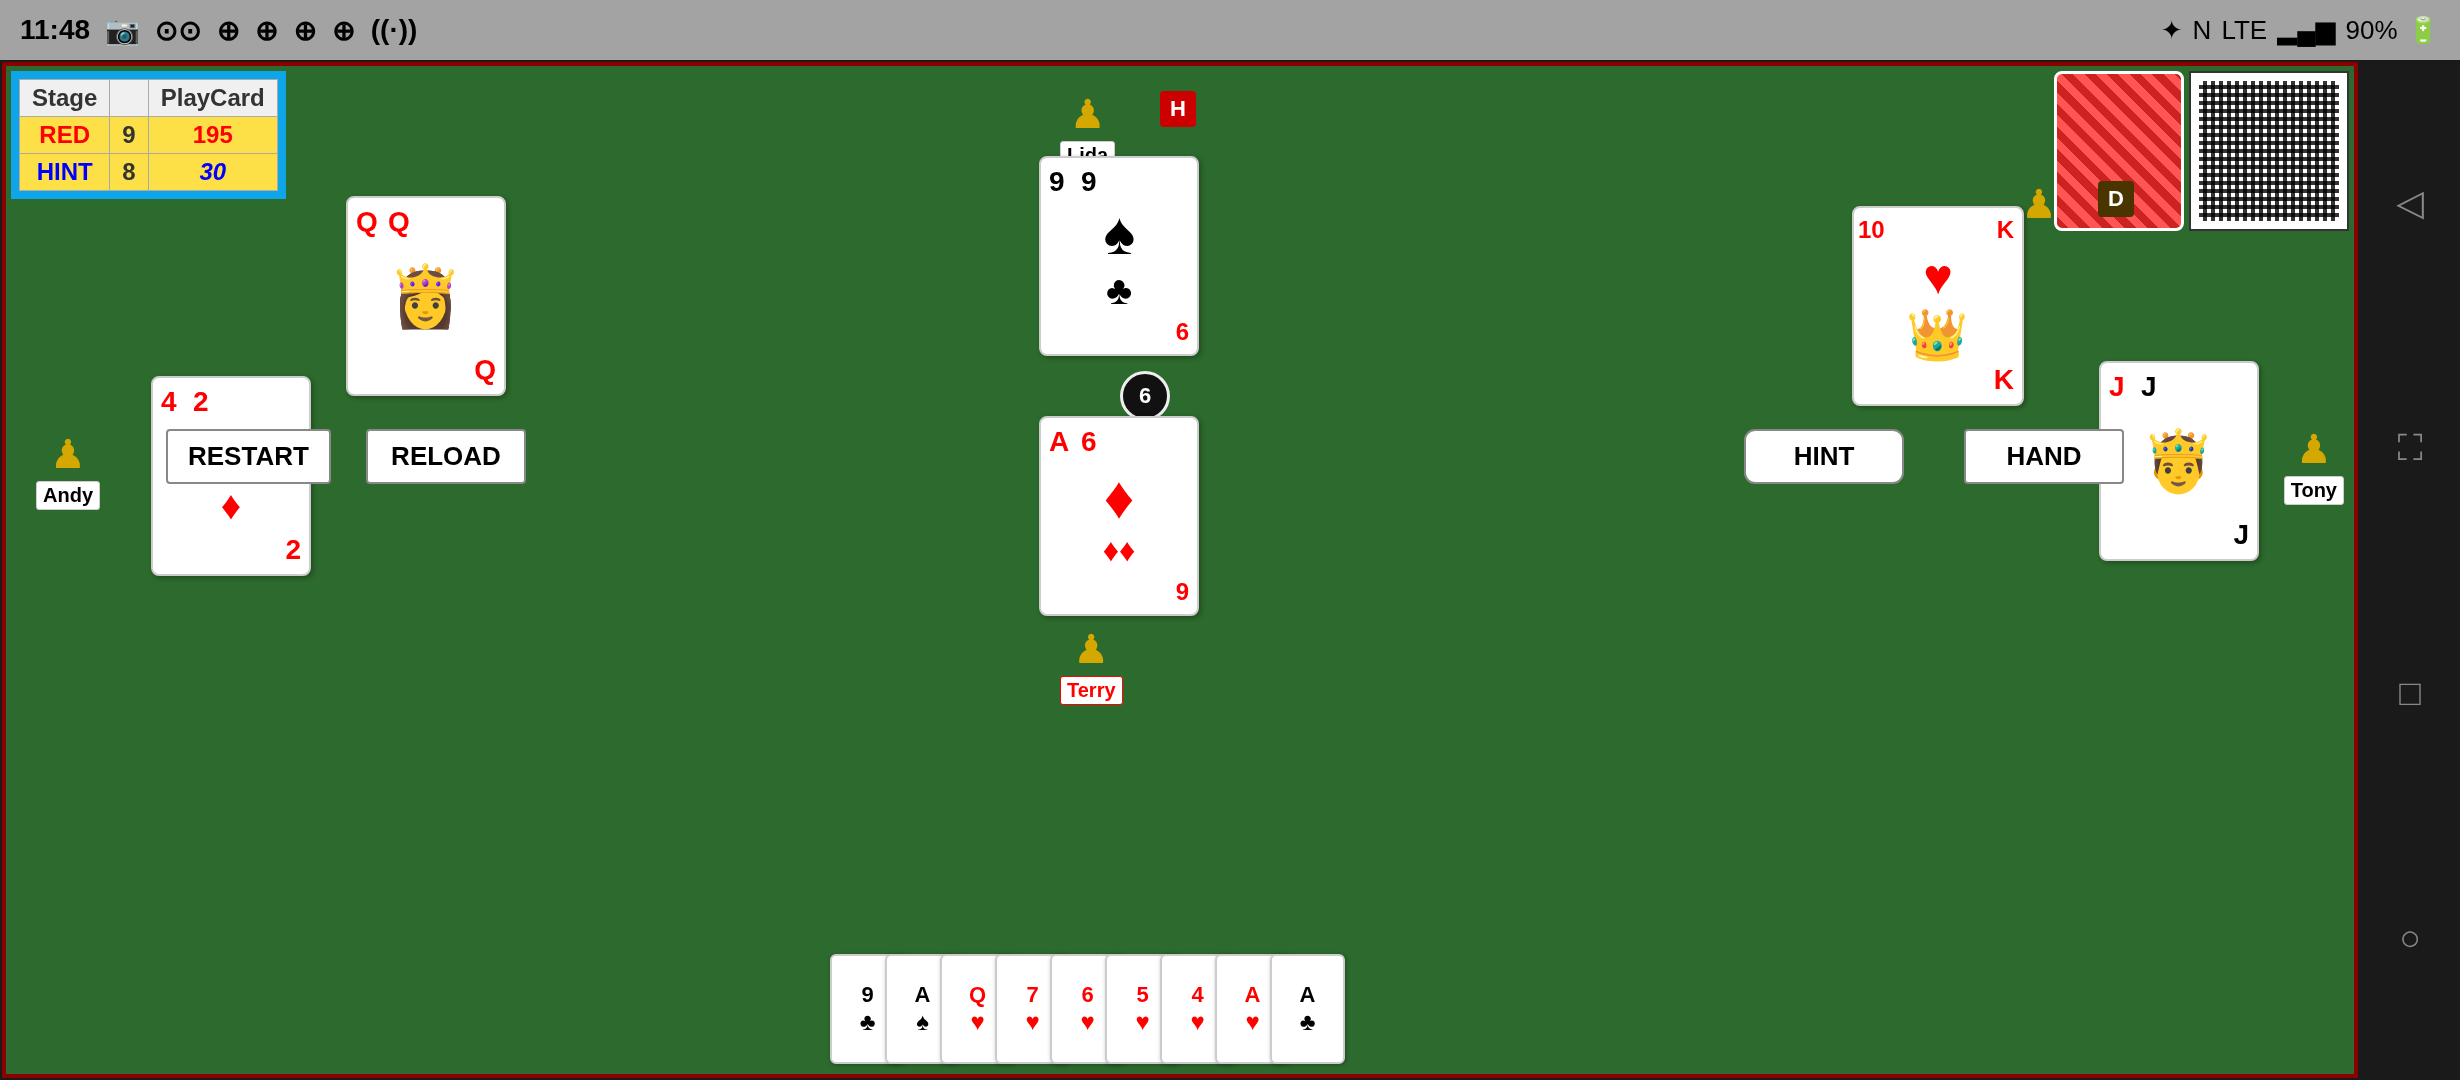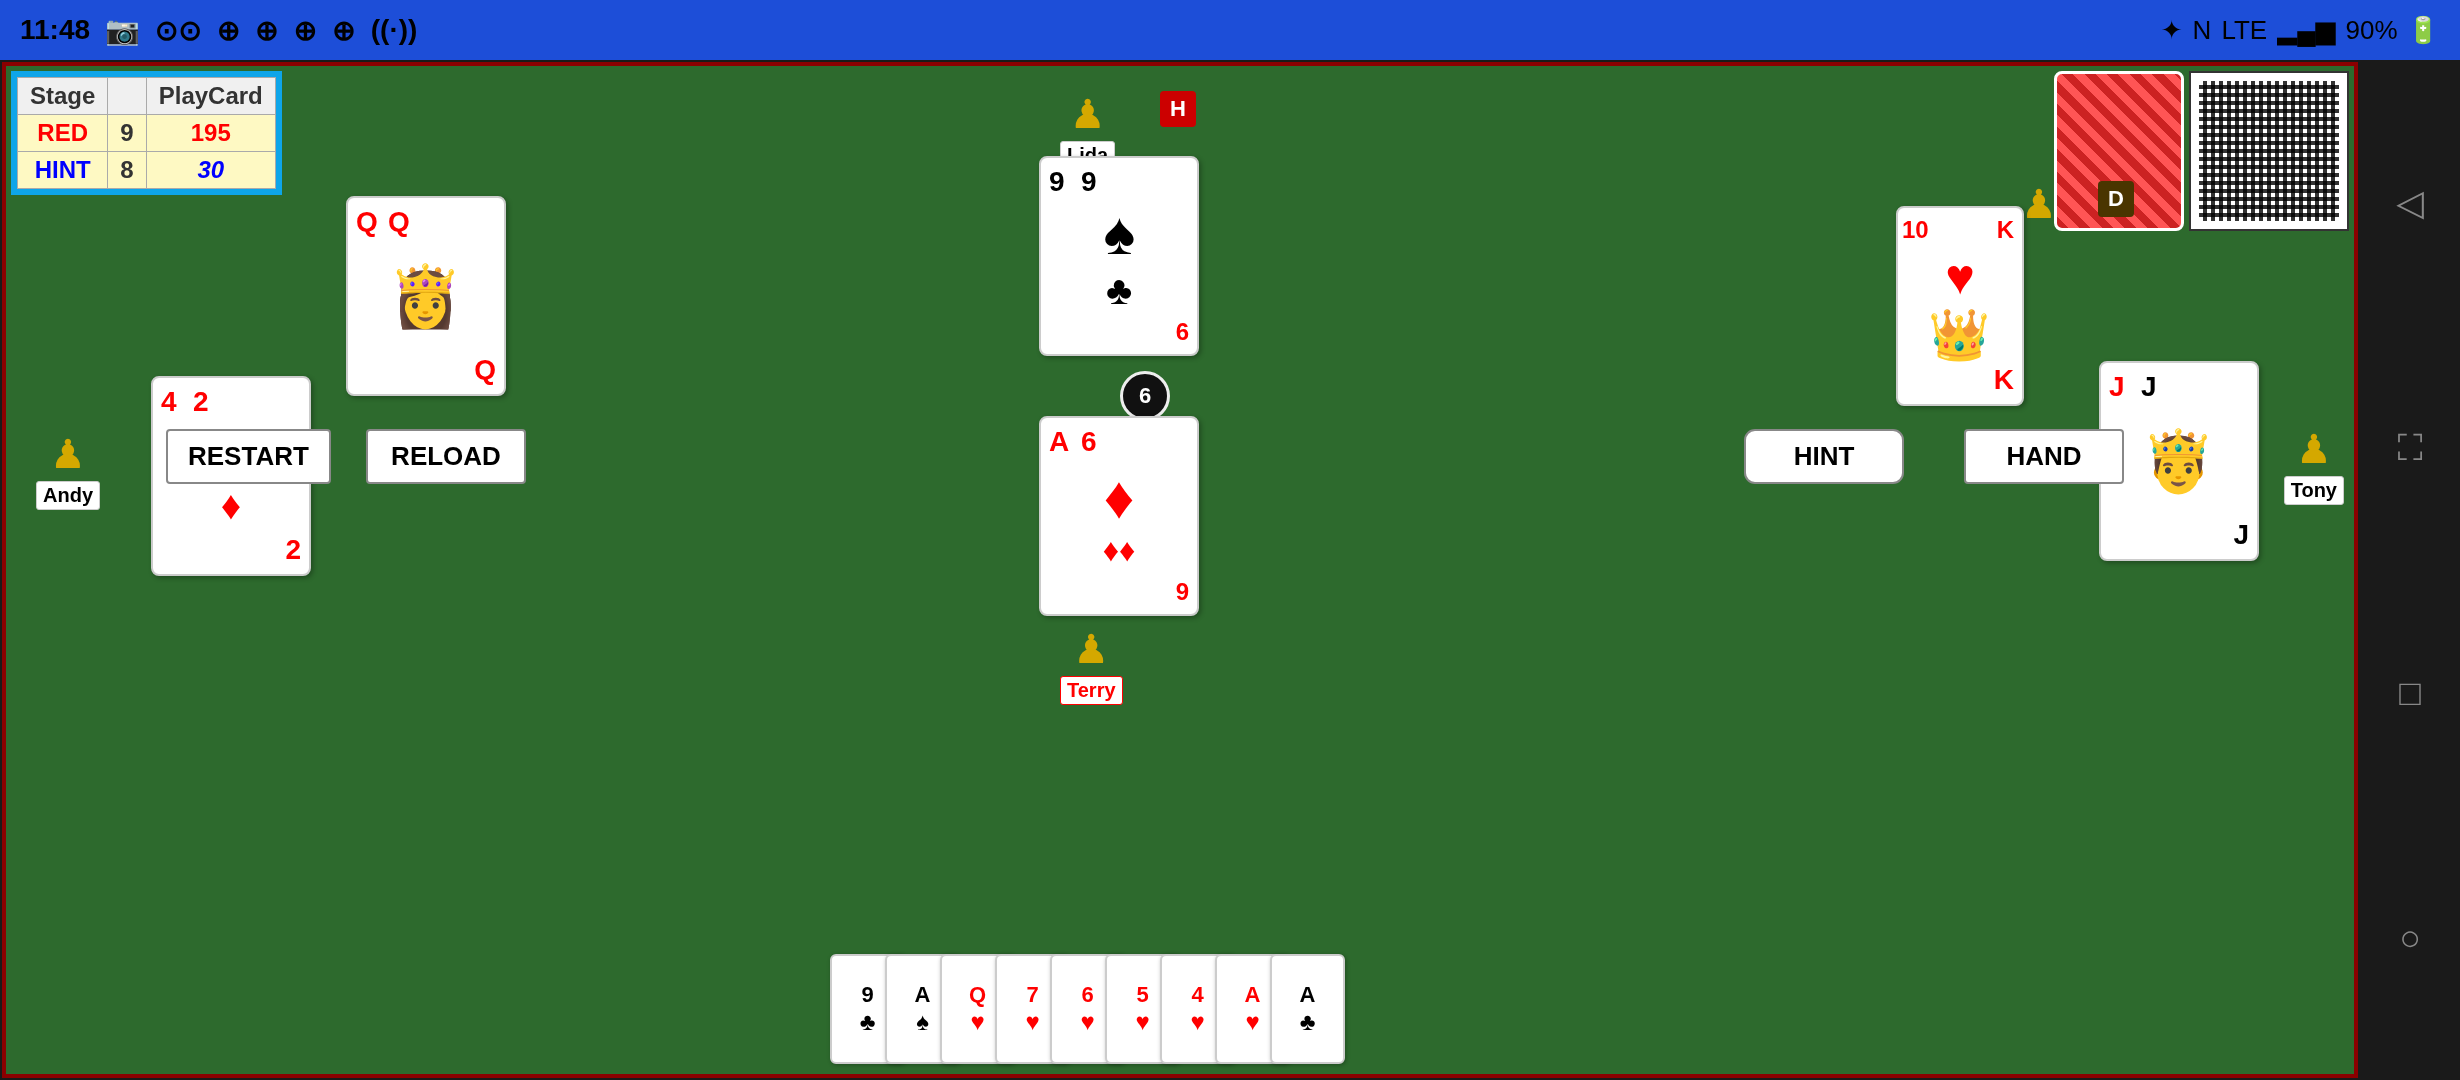--- a/index.html
+++ b/index.html
@@ -10,21 +10,21 @@
       font-family: Arial, sans-serif;
       overflow: hidden;
       display: flex;
       flex-direction: column;
     }
 
     
     .status-bar {
       width: 100%;
       height: 60px;
-      background: #1d4ed8;
+      background: #a3a3a3;
       display: flex;
       align-items: center;
       padding: 0 20px;
       justify-content: space-between;
       flex-shrink: 0;
     }
     .status-left {
       font-size: 28px;
       font-weight: bold;
       display: flex;
@@ -52,22 +52,22 @@
       position: relative;
       border: 4px solid #8b0000;
       margin: 2px;
     }
 
     
     .score-table {
       position: absolute;
       top: 5px;
       left: 5px;
-      background: #fef9c3;
-      border: 6px solid #0ea5e9;
+      background: #fde047;
+      border: 8px solid #0ea5e9;
       border-collapse: collapse;
       z-index: 10;
     }
     .score-table table {
       border-collapse: collapse;
     }
     .score-table td, .score-table th {
       border: 1px solid #aaa;
       padding: 4px 12px;
       font-size: 24px;
@@ -398,21 +398,21 @@
     </div>
 
     <div class="player-token" style="top: 110px; right: 290px;">
       <div class="pawn" style="color: #d4a800;">♟</div>
     </div>
 
     <div class="badge-d" style="top: 115px; right: 220px;">
       <span>D</span>
     </div>
 
-    <div class="card card-red" style="top: 140px; right: 330px; width: 128px; height: 200px;">
+    <div class="card card-red" style="top: 140px; right: 330px; width: 172px; height: 200px;">
       <div style="position:absolute; top:8px; left:4px; font-size:24px;">10</div>
       <div style="position:absolute; top:8px; right:8px; font-size:24px;">K</div>
       <div style="font-size:50px;">♥</div>
       <div style="font-size:50px;">👑</div>
       <div style="position:absolute; bottom:8px; right:8px; font-size:28px;">K</div>
     </div>
 
     <div class="player-token" style="top: 555px; left: 50%; transform: translateX(-120px);">
       <div class="pawn" style="color: #d4a800;">♟</div>
       <div class="player-name red">Terry</div>

